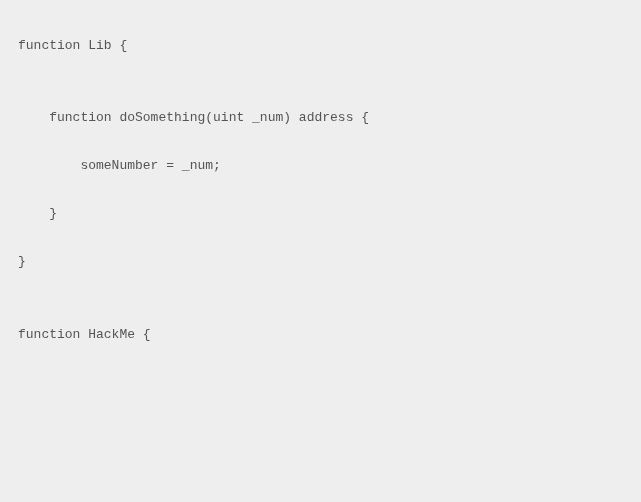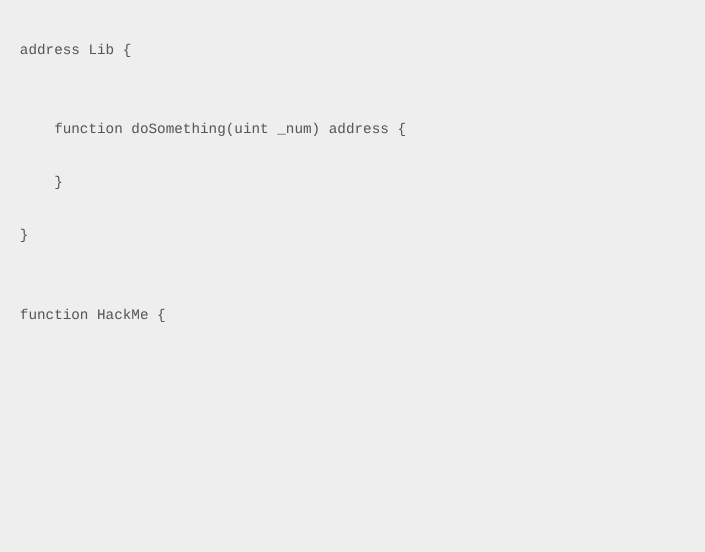--- a/index.html
+++ b/index.html
@@ -16,23 +16,24 @@
   }
   .code-block {
     white-space: pre;
   }
   .line { display: block; }
 </style>
 </head>
 <body>
 
 <div class="code-block">
-<span class="line">address Lib {</span>
+<span class="line">function Lib {</span>
 <span class="line"></span>
 <span class="line">    function doSomething(uint _num) address {</span>
+<span class="line">        someNumber = _num;</span>
 <span class="line">    }</span>
 <span class="line">}</span>
 <span class="line"></span>
 <span class="line">function HackMe {</span>
 
 <span class="line"></span>
 
 
 
 

